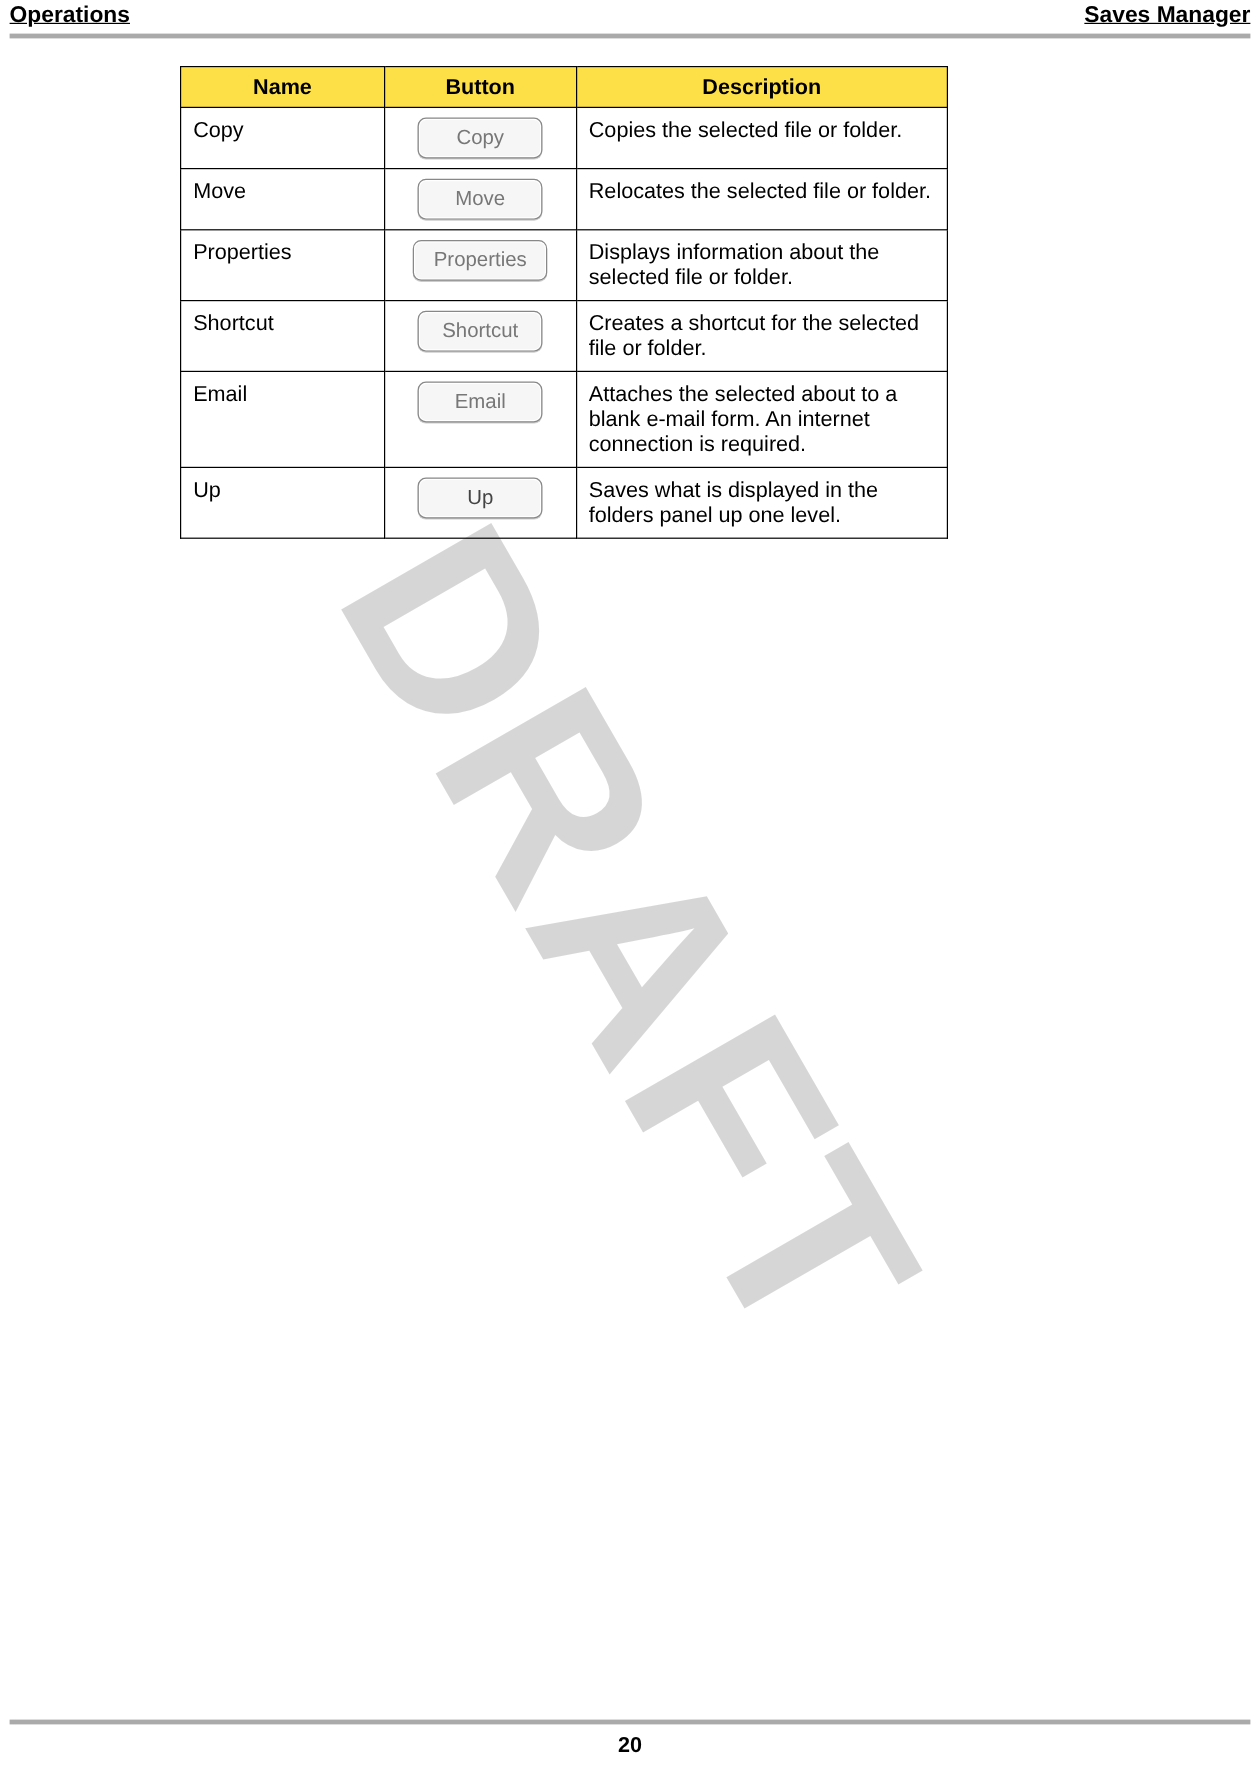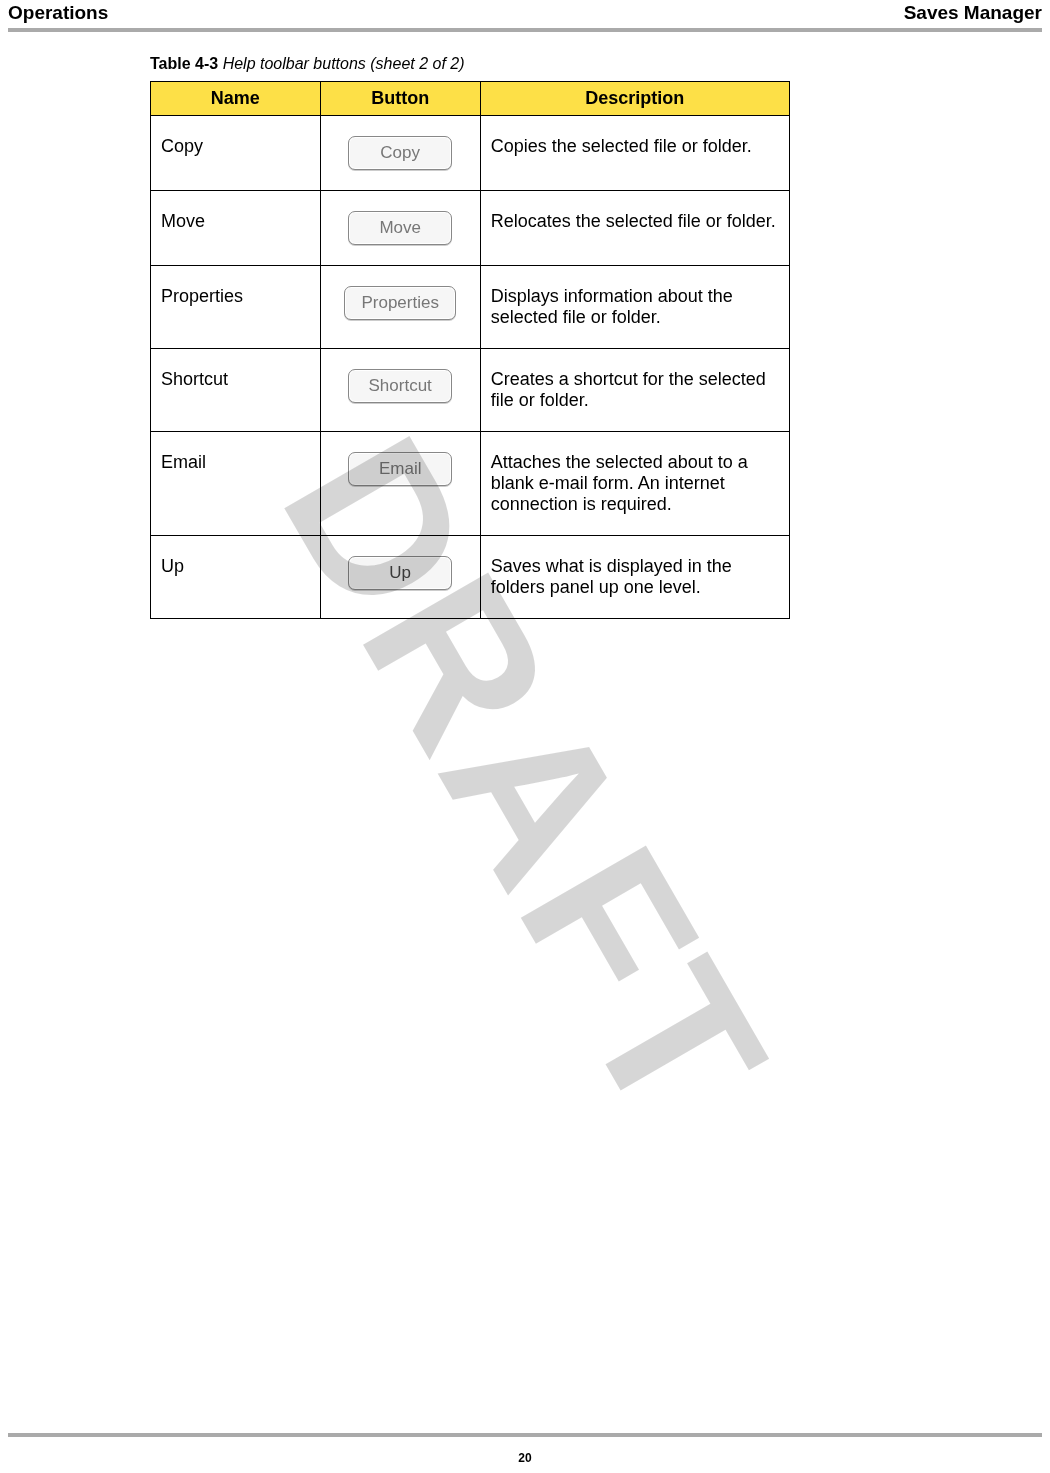--- a/index.html
+++ b/index.html
@@ -24,20 +24,21 @@
     top: 0;
     left: 0;
     right: 0;
     height: 30px;
     display: flex;
     justify-content: space-between;
     padding: 2px 8px 0 8px;
     box-sizing: border-box;
     font-weight: bold;
     font-size: 19px;
+    text-decoration: underline;
   }
   .header-rule {
     position: absolute;
     top: 28px;
     left: 8px;
     right: 8px;
     height: 4px;
     background: #aaaaaa;
   }
   .content {
@@ -55,21 +56,21 @@
   }
   .caption .title {
     font-style: italic;
   }
   table.doc-table {
     border-collapse: collapse;
     width: 640px;
   }
   table.doc-table th, table.doc-table td {
     border: 1px solid #000;
-    padding: 20px 10px;
+    padding: 8px 10px;
     vertical-align: top;
     font-size: 18px;
   }
   table.doc-table th {
     background: #fde047;
     font-weight: bold;
     text-align: center;
     padding: 6px 10px;
   }
   col.c-name  { width: 170px; }
@@ -126,39 +127,35 @@
     height: 4px;
     background: #aaaaaa;
   }
   .page-number {
     position: absolute;
     bottom: 8px;
     left: 0;
     right: 0;
     text-align: center;
     font-weight: bold;
-    font-size: 12px;
+    font-size: 18px;
   }
 </style>
 </head>
 <body>
 
 <div class="page">
 
   <div class="header">
     <span>Operations</span>
     <span>Saves Manager</span>
   </div>
   <div class="header-rule"></div>
 
   <div class="content">
-    <div class="caption">
-      <span class="label">Table 4-3</span>
-      <span class="title">Help toolbar buttons (sheet 2 of 2)</span>
-    </div>
 
     <table class="doc-table">
       <colgroup>
         <col class="c-name">
           <col class="c-btn">
           <col class="c-desc">
       </colgroup>
       <thead>
         <tr>
           <th>Name</th>

